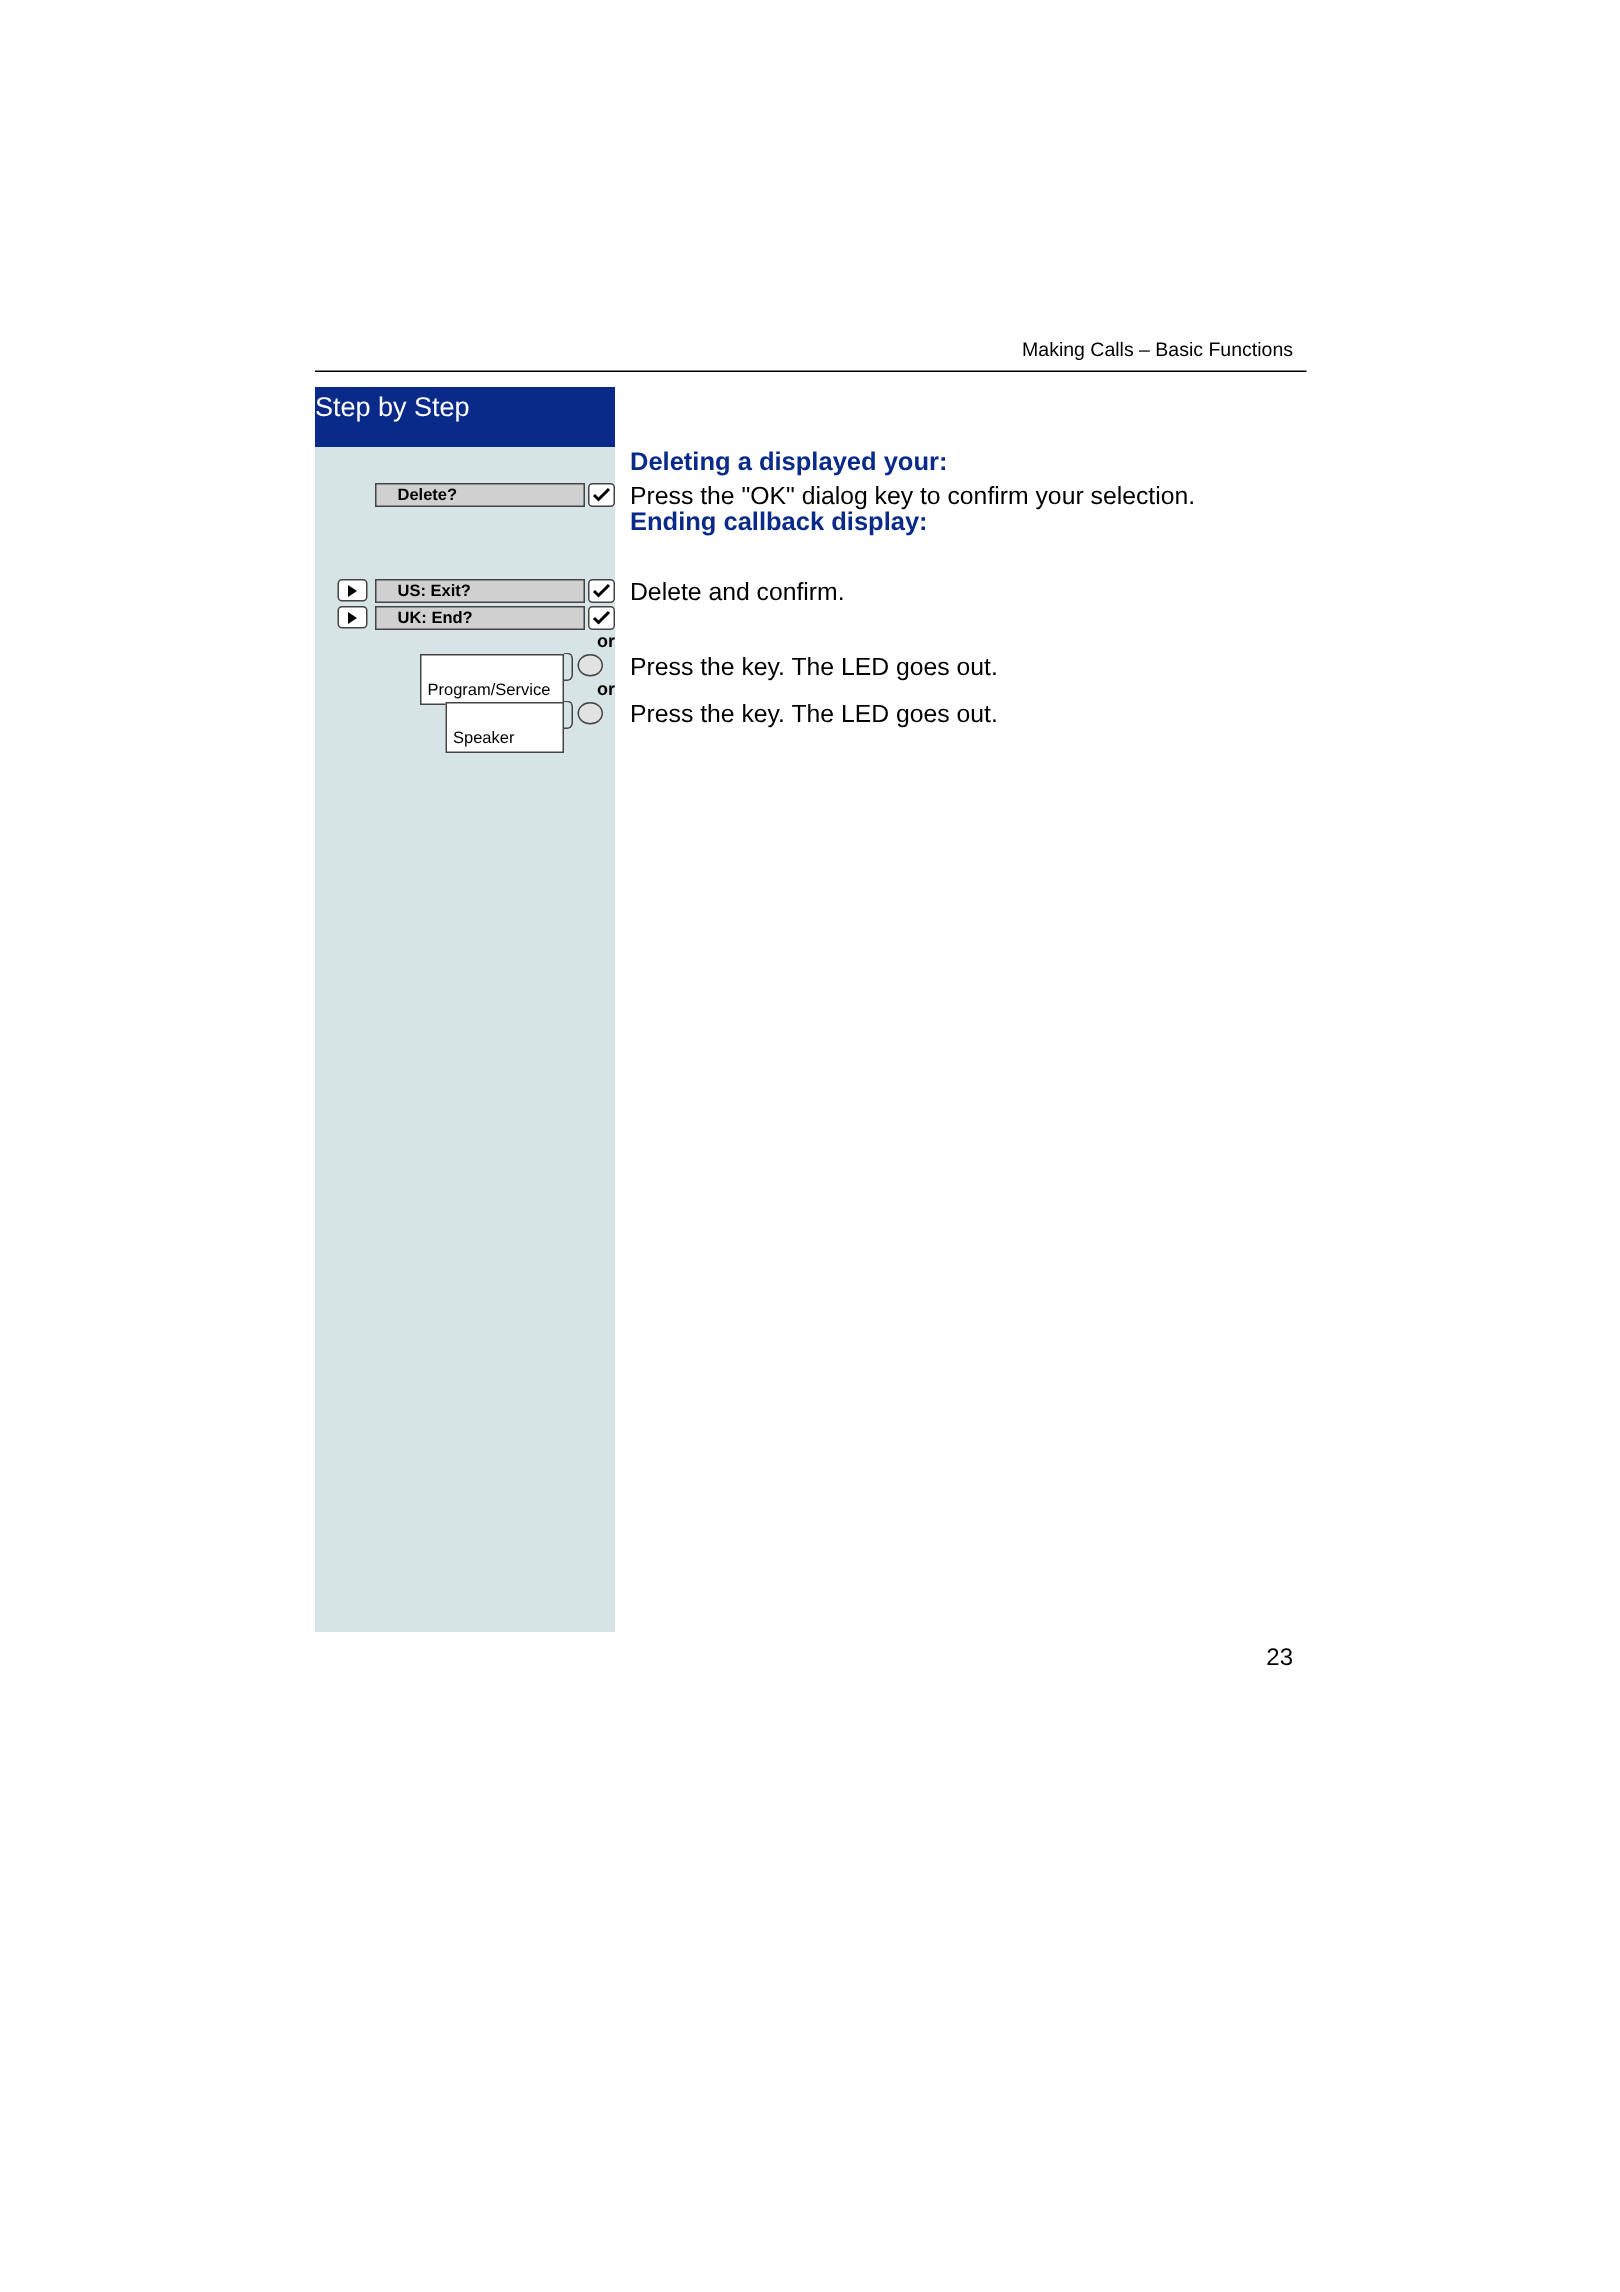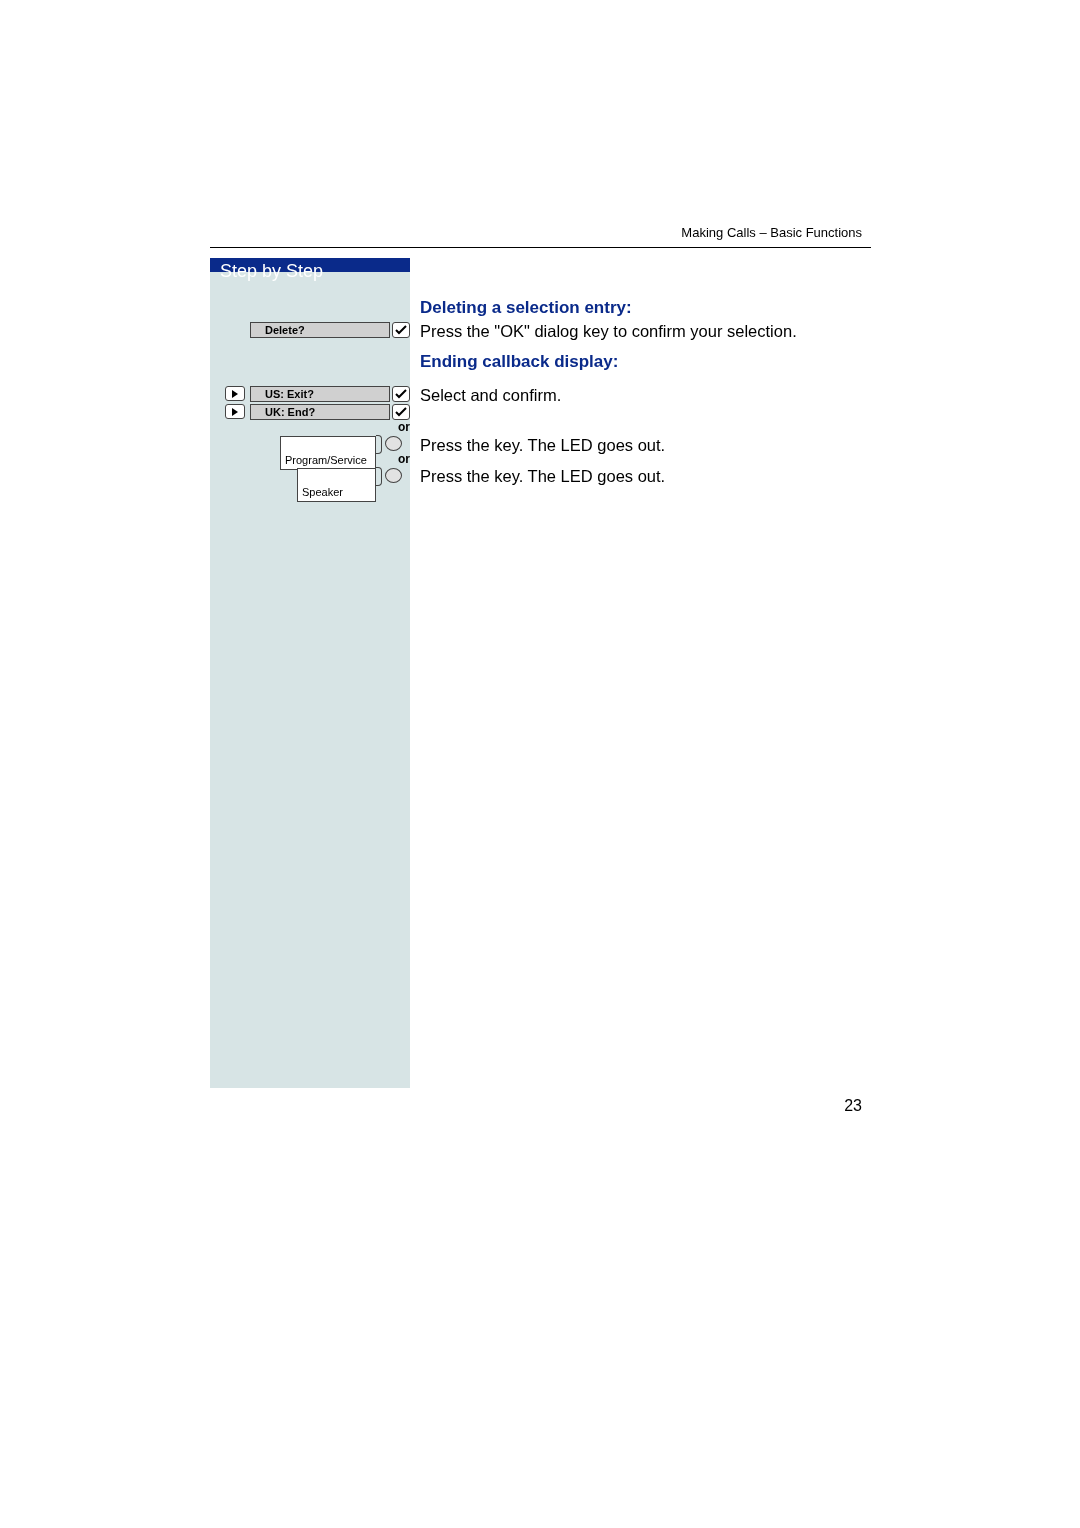--- a/index.html
+++ b/index.html
@@ -35,32 +35,31 @@
     top: 258px;
     left: 210px;
     width: 200px;
     height: 830px;
     background: #d7e4e5;
   }
   .sidebar-title {
     background: #0a2a8a;
     color: #fff;
     font-size: 18px;
-    height: 14px;
+    height: 40px;
     line-height: 26px;
-    padding-left: 10px;
   }
   .sub-heading {
     color: #0a2a8a;
     font-weight: bold;
     font-size: 17px;
   }
   .subh1 { position: absolute; left: 420px; top: 298px; }
   .body1 { position: absolute; left: 420px; top: 322px; font-size: 16.5px; }
-  .subh2 { position: absolute; left: 420px; top: 352px; }
+  .subh2 { position: absolute; left: 420px; top: 338px; }
   .body2 { position: absolute; left: 420px; top: 386px; font-size: 16.5px; }
   .body3 { position: absolute; left: 420px; top: 436px; font-size: 16.5px; }
   .body4 { position: absolute; left: 420px; top: 467px; font-size: 16.5px; }
 
   
   .display-field {
     position: absolute;
     left: 250px;
     width: 140px;
     height: 16px;
@@ -148,25 +147,25 @@
 
 <div class="page">
 
   <div class="header-text">Making Calls – Basic Functions</div>
   <div class="rule"></div>
 
   <div class="sidebar">
     <div class="sidebar-title">Step by Step</div>
   </div>
 
-  <div class="sub-heading subh1">Deleting a selection entry:</div>
+  <div class="sub-heading subh1">Deleting a displayed your:</div>
   <div class="body1">Press the "OK" dialog key to confirm your selection.</div>
 
   <div class="sub-heading subh2">Ending callback display:</div>
-  <div class="body2">Select and confirm.</div>
+  <div class="body2">Delete and confirm.</div>
 
   <div class="body3">Press the key. The LED goes out.</div>
   <div class="body4">Press the key. The LED goes out.</div>
 
   <div class="display-field" style="top:322px;">Delete?</div>
   <div class="check-box" style="position:absolute; left:392px; top:322px;">
     <svg width="16" height="14" viewBox="0 0 16 14">
         <path d="M3 7 L6 10 L13 3" stroke="#000" stroke-width="2" fill="none"></path>
       </svg>
   </div>

